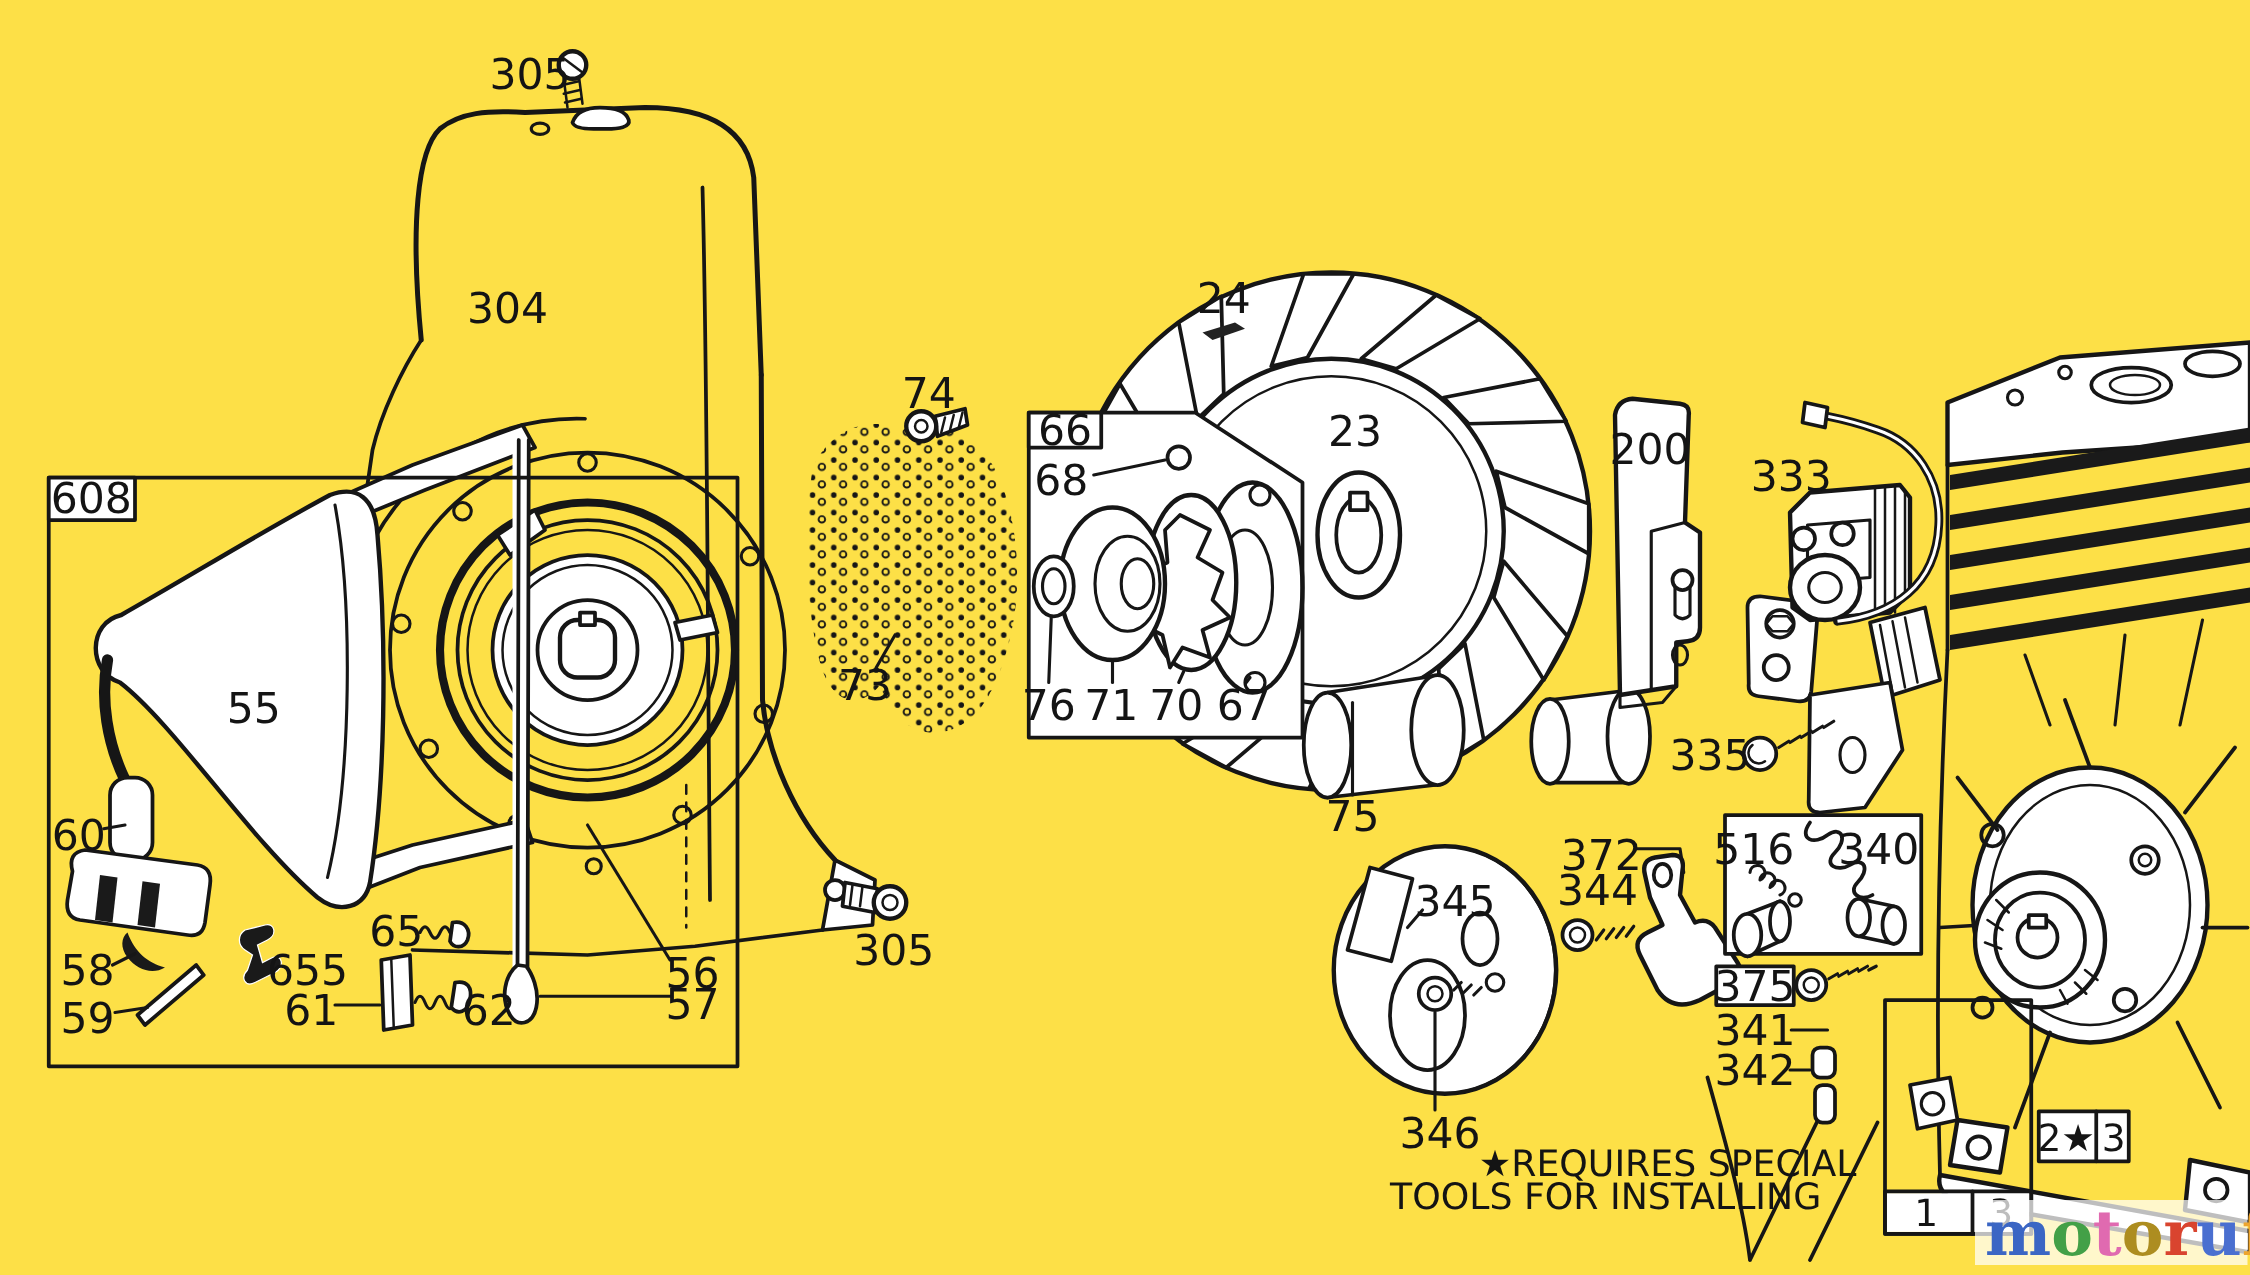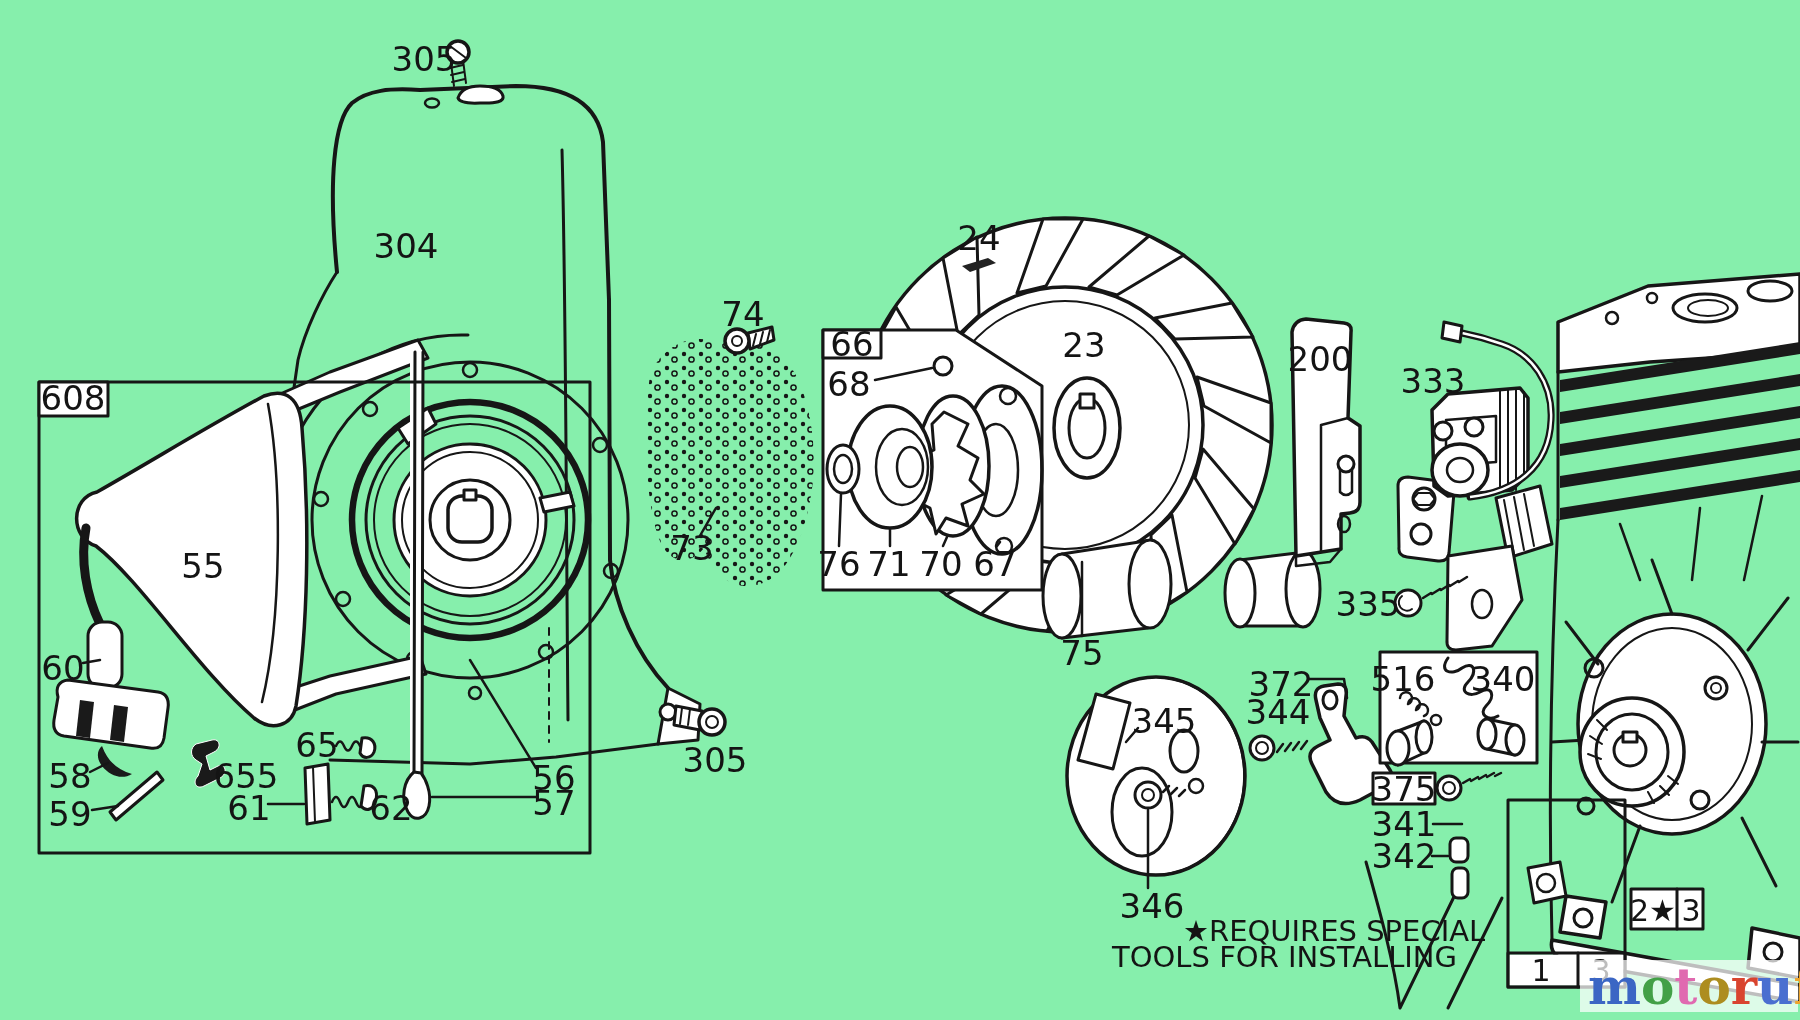--- a/index.html
+++ b/index.html
@@ -1,16 +1,16 @@
 <!DOCTYPE html>
 <html><head>
 <meta charset="utf-8">
 <style>
   html,body{margin:0;padding:0;background:#ffffff;}
-  .canvas-wrap{width:1800px;height:1020px;background:#86efac;overflow:hidden;}
+  .canvas-wrap{width:1800px;height:1020px;background:#fde047;overflow:hidden;}
   svg{display:block;}
   .s2{stroke:#161616;stroke-width:2;fill:none;stroke-linecap:round;stroke-linejoin:round;}
   .s25{stroke:#161616;stroke-width:2.5;fill:none;stroke-linecap:round;stroke-linejoin:round;}
   .s3{stroke:#161616;stroke-width:3;fill:none;stroke-linecap:round;stroke-linejoin:round;}
   .s4{stroke:#161616;stroke-width:4;fill:none;stroke-linecap:round;stroke-linejoin:round;}
   .wf{fill:#ffffff;stroke:#161616;stroke-width:3;stroke-linecap:round;stroke-linejoin:round;}
   .wf4{fill:#ffffff;stroke:#161616;stroke-width:3.5;stroke-linecap:round;stroke-linejoin:round;}
   .blk{fill:#1a1a1a;stroke:none;}
   .lbl{font-family:"DejaVu Sans",sans-serif;font-size:34px;fill:#141414;text-anchor:middle;}
   .lbl-note{font-family:"DejaVu Sans",sans-serif;font-size:29px;fill:#141414;text-anchor:start;}

